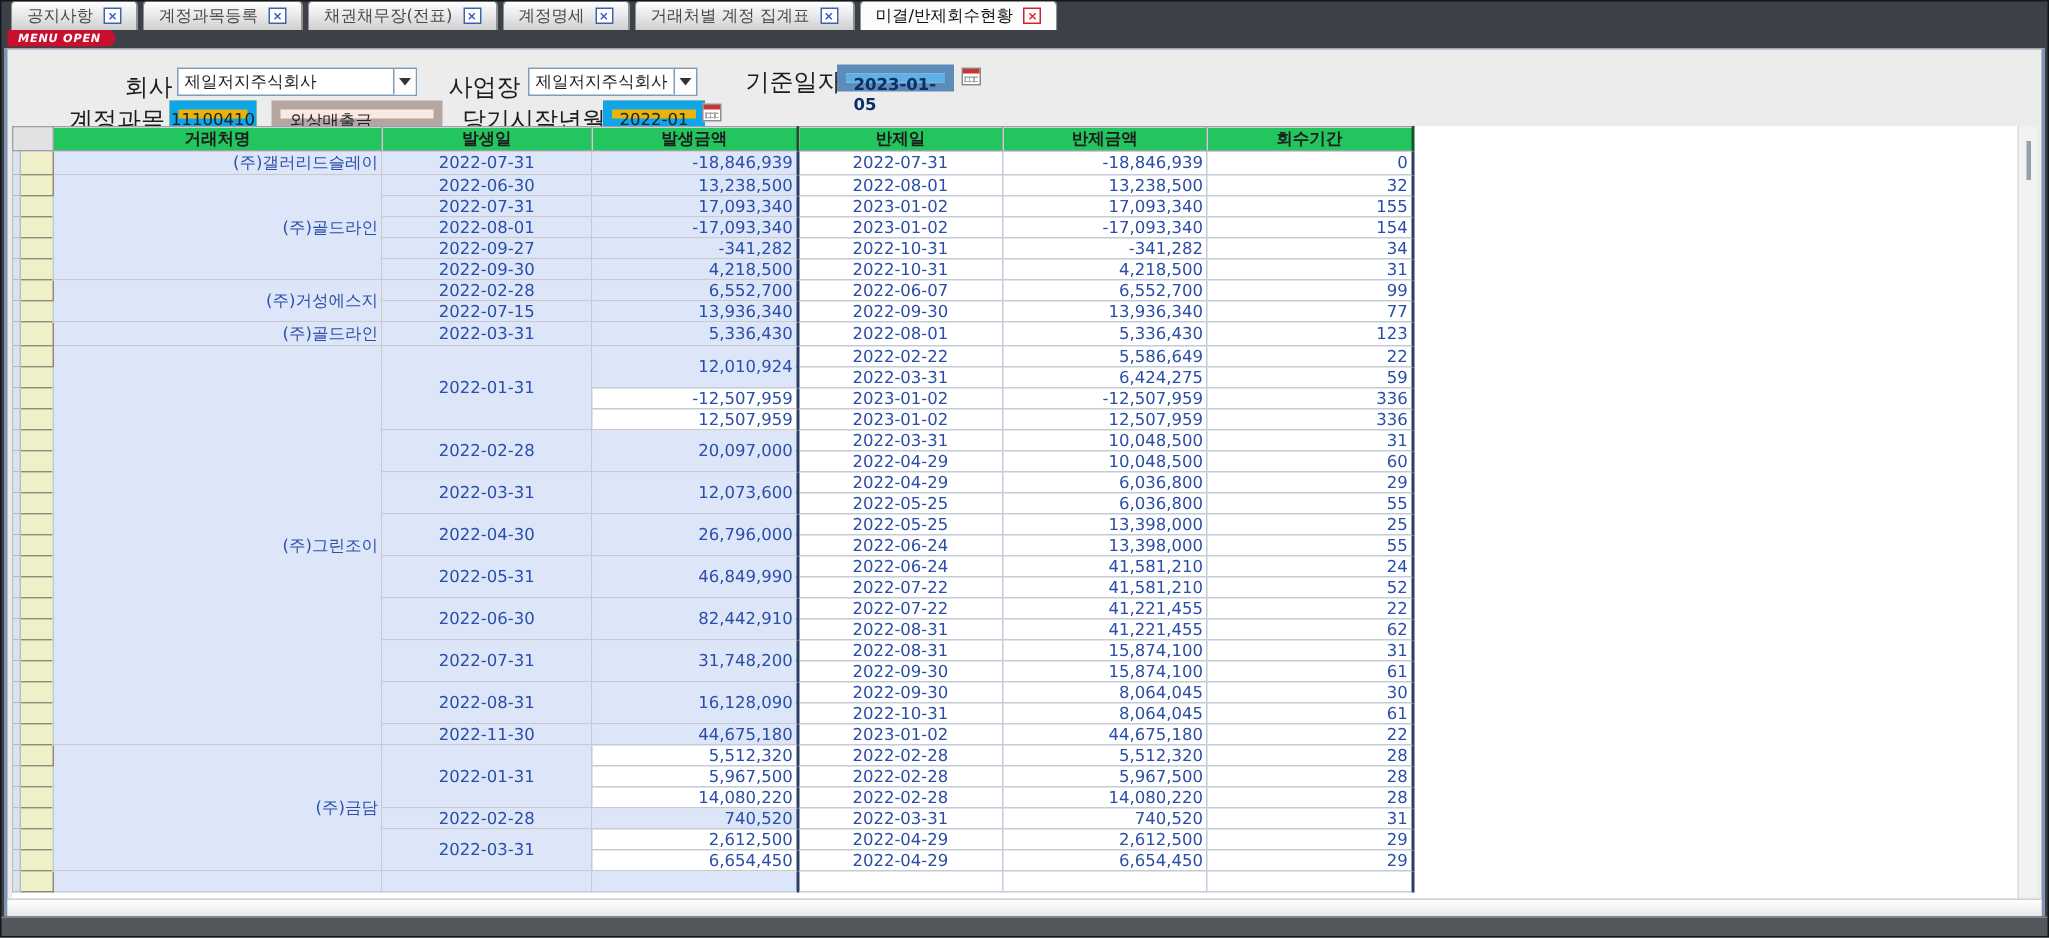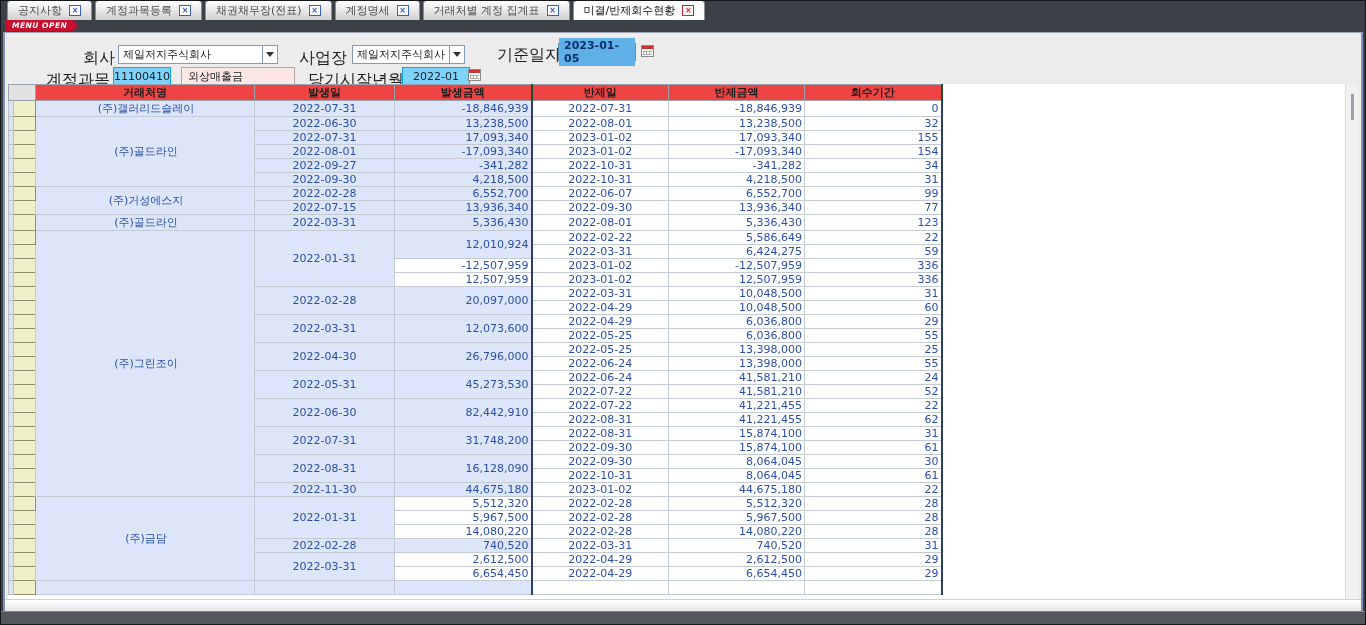--- a/index.html
+++ b/index.html
@@ -28,41 +28,41 @@
   .content { position:absolute; top:31px; left:2px; right:2px; bottom:13px; background:#ececec;
              border-left:2px solid #7d94b5; border-right:2px solid #7d94b5; border-top:1px solid #9aa6b6; }
   .bottombar { position:absolute; left:0; right:0; bottom:0; height:13px; background:#54585c; border-top:1px solid #7e8387; }
 
   
   .flabel { position:absolute; font-size:16px; color:#1c1c1c; text-align:right; white-space:nowrap; }
   .combo { position:absolute; height:19px; background:#fff; border:1px solid #7f9db9; display:flex; align-items:center; }
   .combo .cval { flex:1; font-size:11px; color:#1a1a1a; padding-left:4px; white-space:nowrap; overflow:hidden; }
   .combo .carrow { width:15px; height:100%; border-left:1px solid #7f9db9; display:flex; align-items:center; justify-content:center; background:#fdfdfd; }
   .combo .carrow i { width:0; height:0; border-left:4px solid transparent; border-right:4px solid transparent; border-top:5px solid #333; }
-  .tinput { position:absolute; height:18px; border:1px solid #0ea5e9; font-size:11px; display:flex; align-items:center; justify-content:center; color:#222; }
-  .bg-cyan { background:#7dd3fc; }
+  .tinput { position:absolute; height:18px; border:6px solid #0ea5e9; font-size:11px; display:flex; justify-content:center; color:#222; }
+  .bg-cyan { background:#eab308; }
   .bg-pink { background:#fbe8e4; justify-content:flex-start; padding-left:6px; border-color:#b5a6a2; }
   .sel-date { background:#cfe7f5; border-color:#5e8cb8; }
   .sel-date span { background:#5fb0e6; color:#0c2f6b; font-weight:bold; padding:1px 5px; font-size:11px; }
   .cal { position:absolute; width:13px; height:12px; border:1px solid #8a8a8a; background:#fff; cursor:pointer; }
   .cal:before { content:""; position:absolute; top:0; left:0; right:0; height:3px; background:#cc3333; }
   .cal:after { content:""; position:absolute; top:5px; left:1px; right:1px; bottom:1px;
                background:repeating-linear-gradient(90deg,#aaa 0 1px,transparent 1px 3px),
                           repeating-linear-gradient(#aaa 0 1px,transparent 1px 3px); }
 
   
   .grid-viewport { position:absolute; top:51px; left:3px; right:16px; bottom:12px; background:#fff; overflow:hidden; }
   table.grid { border-collapse:collapse; table-layout:fixed; width:933px; }
   .grid th, .grid td { border:1px solid #c3cbd7; font-size:11px; height:13.6px; padding:0 2px;
                        overflow:hidden; white-space:nowrap; }
-  .grid thead th { background:#ef4444; color:#1d1d1d; font-weight:bold; border-color:#9aa2ac; height:13px; }
+  .grid thead th { background:#22c55e; color:#1d1d1d; font-weight:bold; border-color:#9aa2ac; height:13px; }
   .grid thead th.corner { background:#e2e2e2; border-color:#9aa2ac; }
   td.strip { background:#dde3ec; border-color:#b6bfcc; padding:0; }
   td.rowbtn { background:#f0f0c8; border-color:#ffffff #8e8e6e #8e8e6e #ffffff; cursor:pointer; padding:0; }
-  td.c-name { text-align:center; padding-left:4px; color:#2b4fa8; background:#dce6f8; vertical-align:middle; }
+  td.c-name { text-align:right; padding-left:4px; color:#2b4fa8; background:#dce6f8; vertical-align:middle; }
   td.c-date { text-align:center; color:#2b4fa8; background:#dce6f8; vertical-align:middle; }
   td.c-amt  { text-align:right; color:#2b4fa8; vertical-align:middle; border-right:2px solid #2a3f63; }
   td.c-sdate{ text-align:center; color:#2b4fa8; background:#fff; }
   td.c-samt { text-align:right; color:#2b4fa8; background:#fff; }
   td.c-days { text-align:right; color:#2b4fa8; background:#fff; border-right:2px solid #2a3f63; }
   .bg-blue { background:#dce6f8; }
   .bg-white { background:#fff; }
   .grid .h-amt { border-right:2px solid #14532d; }
 
   
@@ -320,21 +320,21 @@
               <td class="strip"></td>
               <td class="rowbtn"></td>
               <td class="c-sdate">2022-06-24</td>
               <td class="c-samt">13,398,000</td>
               <td class="c-days">55</td>
             </tr>
             <tr>
               <td class="strip"></td>
               <td class="rowbtn"></td>
               <td class="c-date" rowspan="2">2022-05-31</td>
-              <td class="c-amt bg-blue" rowspan="2">45,273,530</td>
+              <td class="c-amt bg-blue" rowspan="2">46,849,990</td>
               <td class="c-sdate">2022-06-24</td>
               <td class="c-samt">41,581,210</td>
               <td class="c-days">24</td>
             </tr>
             <tr>
               <td class="strip"></td>
               <td class="rowbtn"></td>
               <td class="c-sdate">2022-07-22</td>
               <td class="c-samt">41,581,210</td>
               <td class="c-days">52</td>

